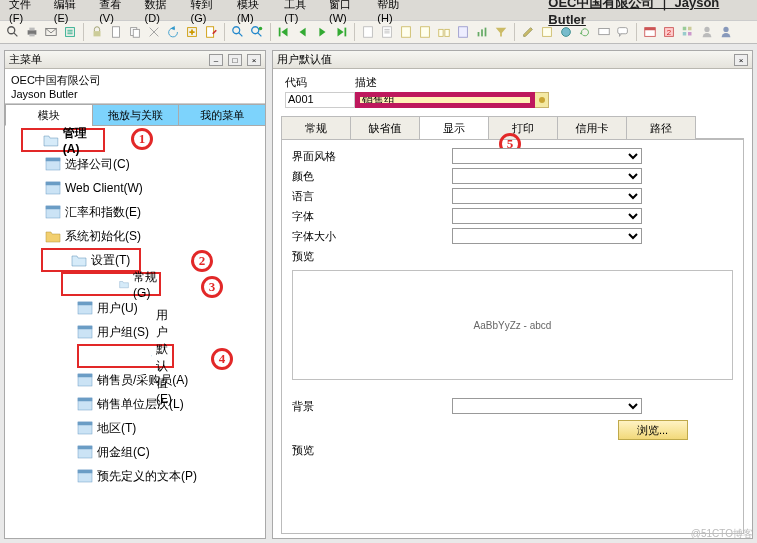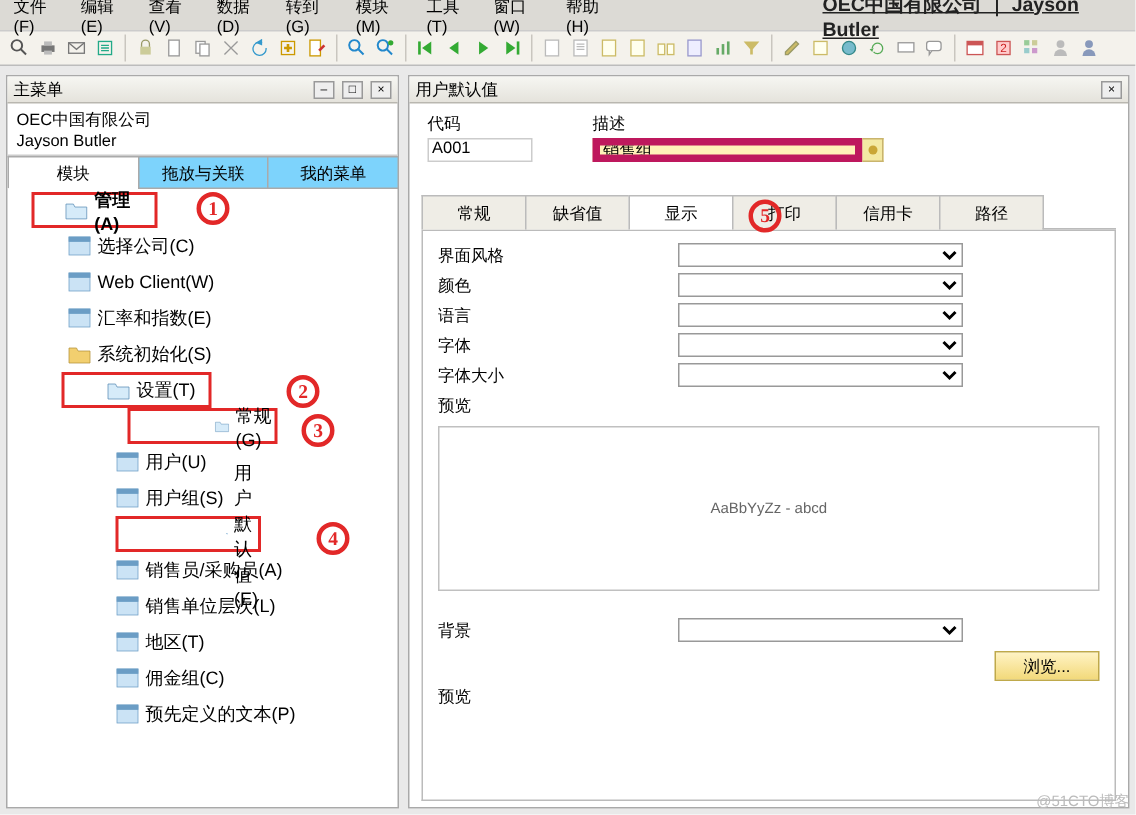--- a/index.html
+++ b/index.html
@@ -34,29 +34,29 @@
   .tree .lvl1 { padding-left: 20px; }
   .tree .lvl2 { padding-left: 40px; }
   .tree .lvl3 { padding-left: 56px; }
   .tree .lvl4 { padding-left: 72px; }
   .red-box { border: 2px solid #e22828; }
   .red-circle { width:22px; height:22px; border:3px solid #e22828; border-radius:50%; display:inline-flex; align-items:center; justify-content:center; font-weight:bold; font-size:13px; color:#e22828; position:absolute; font-family: Georgia, serif;}
 
   
   .right { flex: 1; height: 100%; }
   .right .body { flex: 1; padding: 4px 8px; font-size: 11px; display: flex; flex-direction: column; position:relative; }
-  .right .form-top { display: flex; gap: 40px; padding: 2px 0 6px 4px; }
+  .right .form-top { display: flex; padding: 2px 0 6px 4px; }
   .right .form-top .col { display: flex; flex-direction: column; gap: 2px; }
   .right .form-top label { font-size: 11px; }
   .right .form-top .ro { width: 70px; height: 16px; background:#fff; border:1px solid #ccc; padding:0 2px; font-size:11px; }
   .right .form-top .desc-in { width: 180px; height:16px; border:5px solid #be185d;background:#fff1b8; font-size:11px; padding:0 2px; }
   .right .form-top .lookup { display:inline-flex; align-items:center; gap:0; }
   .right .form-top .lookup .lbtn { width:14px; height:16px; background:#f4e9a3; border:1px solid #c9b46d; border-left:none; display:flex; align-items:center; justify-content:center; }
 
-  .right .dtabs { display: flex; height: 24px; margin-top: 16px; font-size:11px; border-bottom:1px solid #bbb; }
+  .right .dtabs { display: flex; height: 24px; margin-top: 2px; font-size:11px; border-bottom:1px solid #bbb; }
   .right .dtabs .dt { width: 70px; border:1px solid #bbb; border-bottom:none; margin-right:-1px; display:flex; align-items:center; justify-content:center; background:#efede6; }
   .right .dtabs .dt.active { background:#fff;font-family:Liberation Serif, serif; }
   .right .dtabs .spacer { flex:1; border-bottom:1px solid #bbb; }
 
   .right .tab-content { border:1px solid #bbb; border-top:none; flex:1; padding:6px 10px; display:flex; flex-direction:column; position:relative; }
   .fr { display:flex; align-items:center; height:20px; font-size:11px; }
   .fr label { width:70px; }
   .fr select { width:190px; height:16px; font-size:11px; border:1px solid #999; background:#fff; }
   .preview-box { margin-top:4px; height:110px; border:1px solid #c0c0c0; background:#fff; display:flex; align-items:center; justify-content:center; font-size:10px; color:#666; }
   .browse-btn { width:70px; height:20px; background:linear-gradient(#fff3c4,#f2d97a); border:1px solid #bfa94b; font-size:11px; }
@@ -360,21 +360,21 @@
       </div>
 
       <div class="node lvl2 red-box" style="width:100px; margin-left:36px;padding-left:28px;">
         <svg class="icon folder-open" viewBox="0 0 16 14">
             <path d="M1 3 h5 l1 2 h8 v8 h-14 Z"></path>
           </svg>
         <span>设置(T)</span>
       </div>
       <span class="red-circle" style="top:124px; left:186px;">2</span>
 
-      <div class="node lvl3 red-box" style="width:100px; margin-left:80px;">
+      <div class="node lvl3 red-box" style="width:100px; margin-left:56px;">
         <svg class="icon folder-open" viewBox="0 0 16 14">
             <path d="M1 3 h5 l1 2 h8 v8 h-14 Z"></path>
           </svg>
         <span>常规(G)</span>
       </div>
       <span class="red-circle" style="top:150px; left:196px;">3</span>
 
       <div class="node lvl4">
         <svg class="icon win" viewBox="0 0 16 14">
             <rect x="1" y="1" width="14" height="12"></rect>
@@ -500,21 +500,21 @@
           </div>
         <div class="preview-box">
           <span>AaBbYyZz - abcd</span>
         </div>
 
         <div style="height:16px;"></div>
         <div class="fr">
             <label>背景</label>
           <select style="margin-left:90px;"></select>
           </div>
-        <div class="fr" style="justify-content:flex-end; padding-left:280px; margin-top:4px;">
+        <div class="fr" style="justify-content:center; padding-left:280px; margin-top:4px;">
           <button class="browse-btn">浏览...</button>
         </div>
         <div class="fr">
             <label>预览</label>
           </div>
       </div>
     </div>
   </div>
 </div>
 

